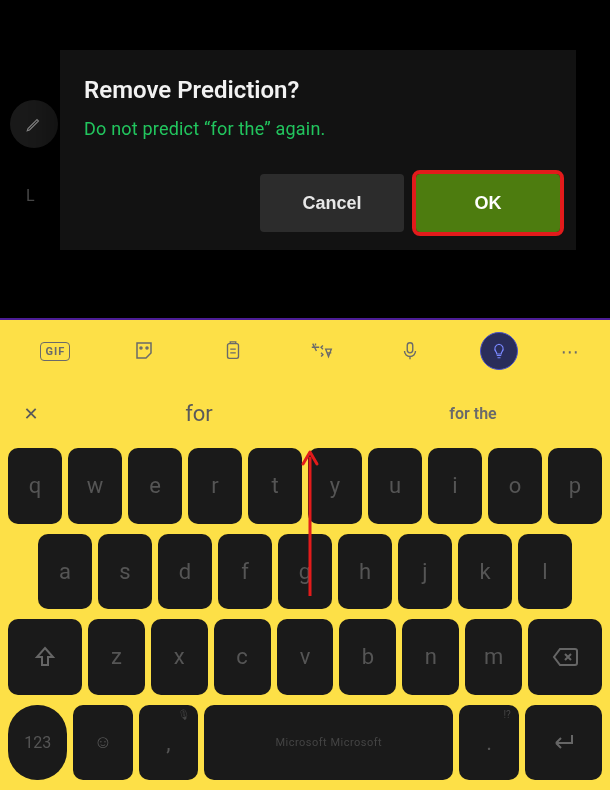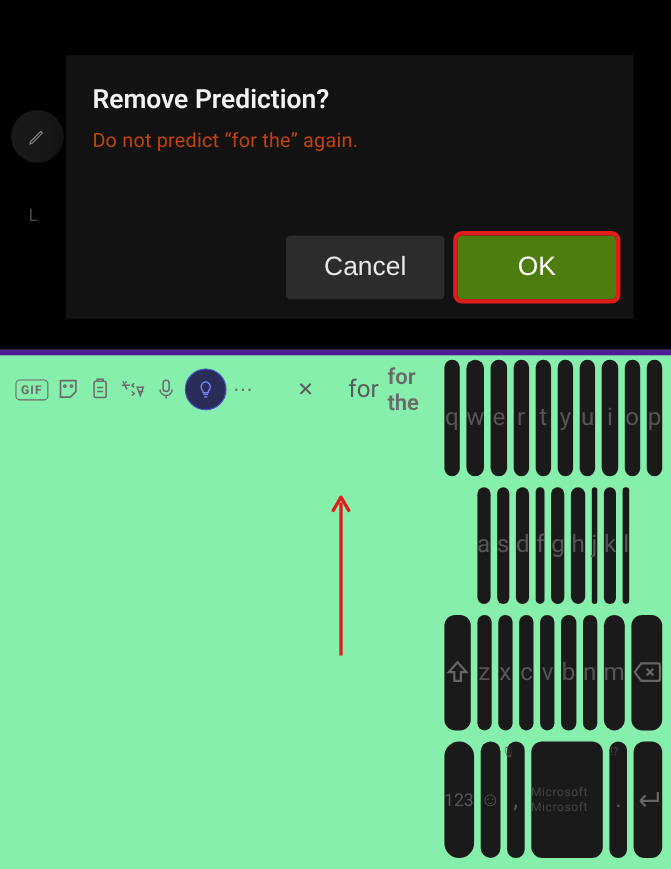--- a/index.html
+++ b/index.html
@@ -3,36 +3,36 @@
 <meta charset="utf-8">
 <style>
   * { box-sizing: border-box; margin: 0; padding: 0; }
   html, body { width: 610px; height: 790px; background: #000; font-family: -apple-system, "Segoe UI", Roboto, sans-serif; overflow: hidden; }
   body { position: relative; }
 
   
   .dialog {
     position: absolute;
     left: 60px; top: 50px;
-    width: 516px; height: 240px;
+    width: 516px; height: 200px;
     background: #121212;
     padding: 26px 24px;
     color: #e8e8e8;
     box-shadow: 0 8px 40px rgba(0,0,0,.6);
   }
   .dialog-title { font-size: 24px; font-weight: 600; margin-bottom: 14px; color: #f2f2f2; }
-  .dialog-body { font-size: 18px; color: #c2410c; letter-spacing: .2px; }
+  .dialog-body { font-size: 18px; color: #22c55e; letter-spacing: .2px; }
   .dialog-actions {
     position: absolute; right: 16px; bottom: 18px;
     display: flex; gap: 12px;
   }
   .btn {
     height: 58px; min-width: 144px;
     display: flex; align-items: center; justify-content: center;
-    font-size: 24px; font-weight: 400;
+    font-size: 18px; font-weight: 700;
     border-radius: 4px;
     border: none; outline: none; cursor: pointer;
   }
   .btn-cancel { background: #2c2c2c; color: #e8e8e8; }
   .btn-ok { background: #4d7c0f; color: #fff; outline: 4px solid #e21b1b; outline-offset: 0; }
 
   
   .bg-pencil {
     position: absolute; left: 10px; top: 100px;
     width: 48px; height: 48px; border-radius: 50%;
@@ -40,23 +40,23 @@
     color:#888;font-size:16px;
   }
   .bg-text-L {
     position: absolute; left: 26px; top: 186px;
     color: #4a4a4a; font-size: 16px;
   }
 
   
   .kbd-area {
     position: absolute; left: 0; right: 0; top: 318px; bottom: 0;
-    background: #86efac;
-    border-top: 5px solid #4c1d95;
-    display: flex; flex-direction: row;
+    background: #fde047;
+    border-top: 2px solid #4c1d95;
+    display: flex; flex-direction: column;
   }
   
   .toolbar {
     height: 62px;
     display: flex; align-items: center; justify-content: space-between;
     padding: 0 14px;
     gap: 6px;
   }
   .tool {
     flex: 1; display:flex; align-items:center; justify-content:center;
@@ -87,21 +87,21 @@
     color: #5a5a5a;
   }
   .sugg-x {
     width: 62px; display:flex;align-items:center;justify-content:center;
     font-size: 18px;
   }
   .sugg-item {
     flex: 1; display:flex;align-items:center;justify-content:center;
     font-size: 22px;
   }
-  .sugg-item.center { font-weight: 600; font-size: 20px; color:#6a6a6a; }
+  .sugg-item.center { font-weight: 600; font-size: 16px; color:#6a6a6a; }
 
   
   .rows { flex: 1; display:flex;flex-direction:column; gap:10px; padding: 4px 4px 10px; }
   .row { flex:1; display:flex; gap:6px; padding:0 4px; }
   .row.r2 { padding: 0 34px; }
   .row.r4 { }
   .key {
     flex:1;
     background:#1a1a1a; border-radius:10px;
     display:flex;align-items:center;justify-content:center;

